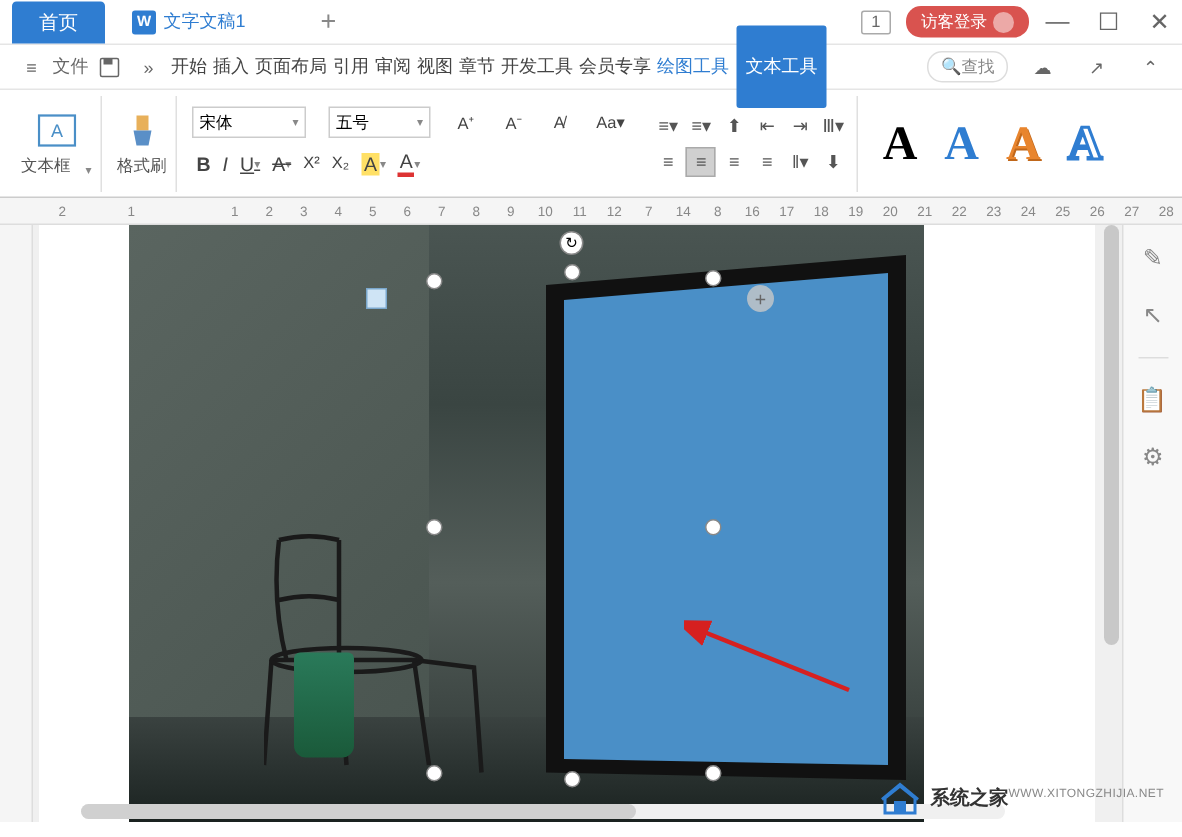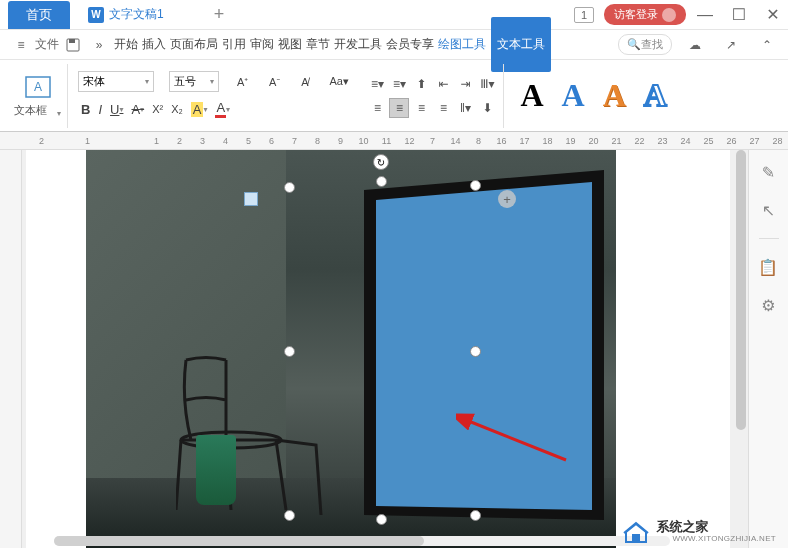--- a/index.html
+++ b/index.html
@@ -30,21 +30,21 @@
 .toolbar { height: 72px; display: flex; align-items: center; padding: 4px 8px; border-bottom: 1px solid #ccc; gap: 4px; }
 .toolbar-group { display: flex; flex-direction: column; align-items: center; padding: 0 6px; border-right: 1px solid #e0e0e0; height: 64px; justify-content: center; gap: 2px; }
 .toolbar-group.noborder { border-right: none; }
 .tb-big-icon { width: 28px; height: 28px; display: flex; align-items: center; justify-content: center; }
 .tb-label { font-size: 11px; color: #555; display: flex; align-items: flex-end; gap: 10px; }
 .dropdown-arrow { font-size: 8px; color: #888; }
 
 .font-row { display: flex; align-items: center; gap: 15px; margin-bottom: 4px; }
 .font-select { border: 1px solid #ccc; padding: 2px 4px; font-size: 11px; display: flex; align-items: center; }
 .font-select.fname { width: 76px; }
-.font-select.fsize { width: 50px; }
+.font-select.fsize { width: 68px; }
 .tb-btn { padding: 2px 3px; font-size: 13px; color: #444; display: flex; align-items: center; cursor: pointer; }
 .tb-btn.small { font-size: 11px; }
 .tb-row { display: flex; align-items: center; gap: 2px; }
 
 .para-group { display: flex; flex-direction: column; gap: 4px; padding: 0 6px; border-right: 1px solid #e0e0e0; height: 64px; justify-content: center; }
 .para-row { display: flex; gap: 2px; }
 .para-btn { width: 20px; height: 20px; border: 1px solid transparent; display: flex; align-items: center; justify-content: center; font-size: 12px; color: #555; }
 .para-btn.active { background: #d0d0d0; border-color: #aaa; }
 
 .text-styles { display: flex; gap: 18px; padding: 0 12px; align-items: center; }
@@ -89,23 +89,23 @@
 .sb-icon { width: 20px; height: 20px; color: #888; display: flex; align-items: center; justify-content: center; }
 .sb-divider { width: 20px; height: 1px; background: #ddd; }
 
 
 .scrollbar-v { width: 14px; background: #f0f0f0; position: relative; }
 .scroll-thumb { position: absolute; top: 0; width: 10px; left: 2px; height: 280px; background: #c8c8c8; border-radius: 5px; }
 
 
 .watermark { position: absolute; right: 12px; bottom: 14px; display: flex; align-items: center; gap: 6px; z-index: 20; }
 .wm-icon { width: 28px; height: 24px; }
-.wm-text { display: flex; flex-direction: column; line-height: 1.1; }
+.wm-text { display: flex; line-height: 1.1; text-align: right; }
 .wm-cn { font-size: 13px; font-weight: bold; color: #333; }
-.wm-en { font-size: 8px; color: #888; letter-spacing: 0.3px; margin-left: 16px; }
+.wm-en { font-size: 8px; color: #888; letter-spacing: 0.3px; }
 
 
 .scrollbar-h { position: absolute; bottom: 2px; left: 28px; right: 60px; height: 10px; background: #f0f0f0; border-radius: 5px; }
 .scrollbar-h-thumb { position: absolute; left: 0; width: 60%; height: 100%; background: #d0d0d0; border-radius: 5px; }
 </style>
 </head>
 <body>
 
 <div class="titlebar">
   <div class="tab-home">首页</div>
@@ -163,20 +163,29 @@
     <div class="tb-big-icon">
       <svg width="26" height="22" viewBox="0 0 26 22">
           <rect x="1" y="1" width="24" height="20" fill="none" stroke="#4a8fc7" stroke-width="1.5"></rect>
           <text x="13" y="15" text-anchor="middle" font-size="12" fill="#4a8fc7">A</text>
         </svg>
     </div>
     <div class="tb-label">
         <span>文本框</span>
         <span class="dropdown-arrow">▾</span>
       </div>
+  </div>
+  <div class="toolbar-group">
+    <div class="tb-big-icon">
+      <svg width="20" height="24" viewBox="0 0 20 24">
+          <rect x="6" y="2" width="8" height="10" fill="#e8b05a"></rect>
+          <path d="M4 12 L16 12 L14 22 L6 22 Z" fill="#5a8fc7"></path>
+        </svg>
+    </div>
+    <div class="tb-label">格式刷</div>
   </div>
 
   <div class="toolbar-group noborder" style="align-items:flex-start">
     <div class="font-row">
       <div class="font-select fname">
           <span>宋体</span>
           <span class="dropdown-arrow" style="margin-left:auto">▾</span>
         </div>
       <div class="font-select fsize">
           <span>五号</span>

